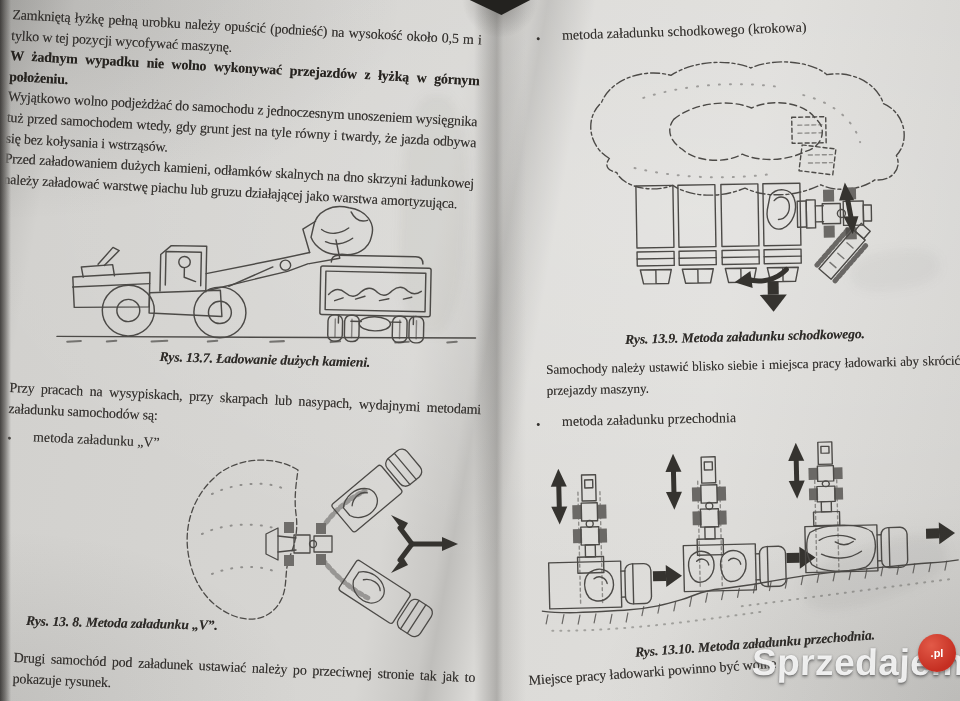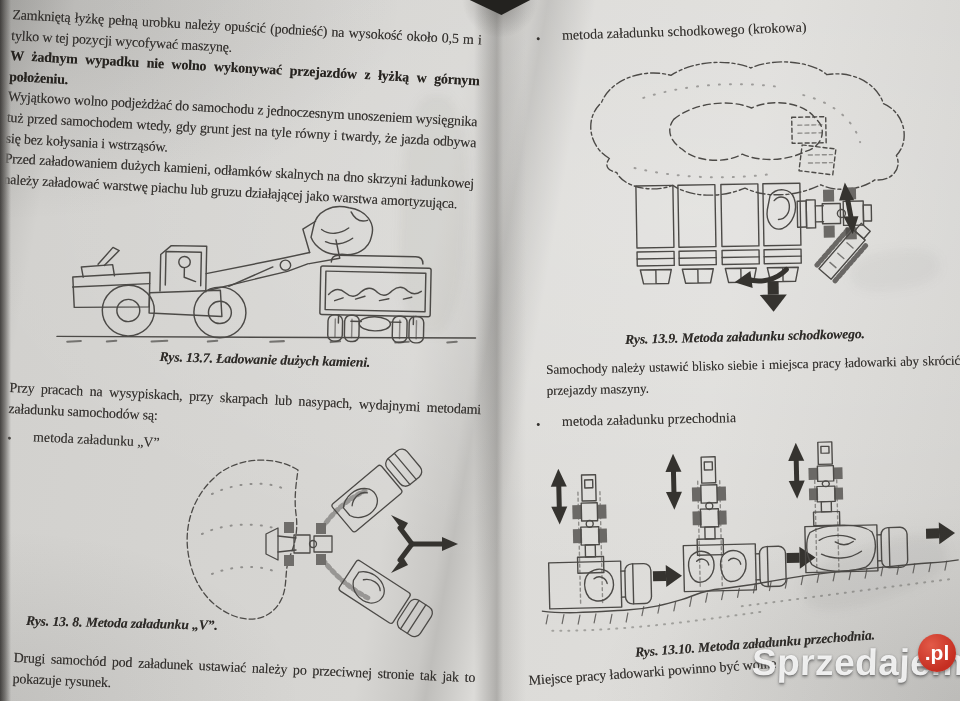--- a/index.html
+++ b/index.html
@@ -39,21 +39,21 @@
   svg{display:block;}
 
   .watermark{position:absolute;left:746px;top:634px;width:214px;height:66px;z-index:6;}
   .wm-text{position:absolute;left:6px;top:8px;
     font-family:"Liberation Sans", sans-serif;font-weight:700;font-size:37px;letter-spacing:0.5px;
     color:rgba(252,252,252,0.90);transform:skewX(-2deg);
     text-shadow:0 2px 3px rgba(70,70,70,0.55), 0 0 2px rgba(110,110,110,0.45), 0 1px 0 rgba(130,130,130,0.35);}
   .wm-badge{position:absolute;left:172px;top:0px;width:38px;height:38px;border-radius:50%;
     background:radial-gradient(circle at 35% 30%, #e25a48, #c52f22 70%);
     box-shadow:0 2px 3px rgba(70,70,70,0.5);display:flex;align-items:center;justify-content:center;}
-  .wm-badge span{font-family:"Liberation Sans", sans-serif;font-weight:700;font-size:21px;color:#fff;}
+  .wm-badge span{font-family:"Liberation Sans", sans-serif;font-weight:700;font-size:11px;color:#fff;}
 </style>
 </head>
 <body>
 
 <div class="photo">
 
   <div class="smudge" style="left:400px;top:95px;width:66px;height:240px;background:rgba(108,110,104,0.07);transform:rotate(2deg);"></div>
   <div class="smudge" style="left:800px;top:545px;width:150px;height:55px;background:rgba(104,108,102,0.08);transform:rotate(-18deg);"></div>
   <div class="smudge" style="left:850px;top:250px;width:90px;height:40px;background:rgba(104,108,102,0.06);transform:rotate(-8deg);"></div>
 

